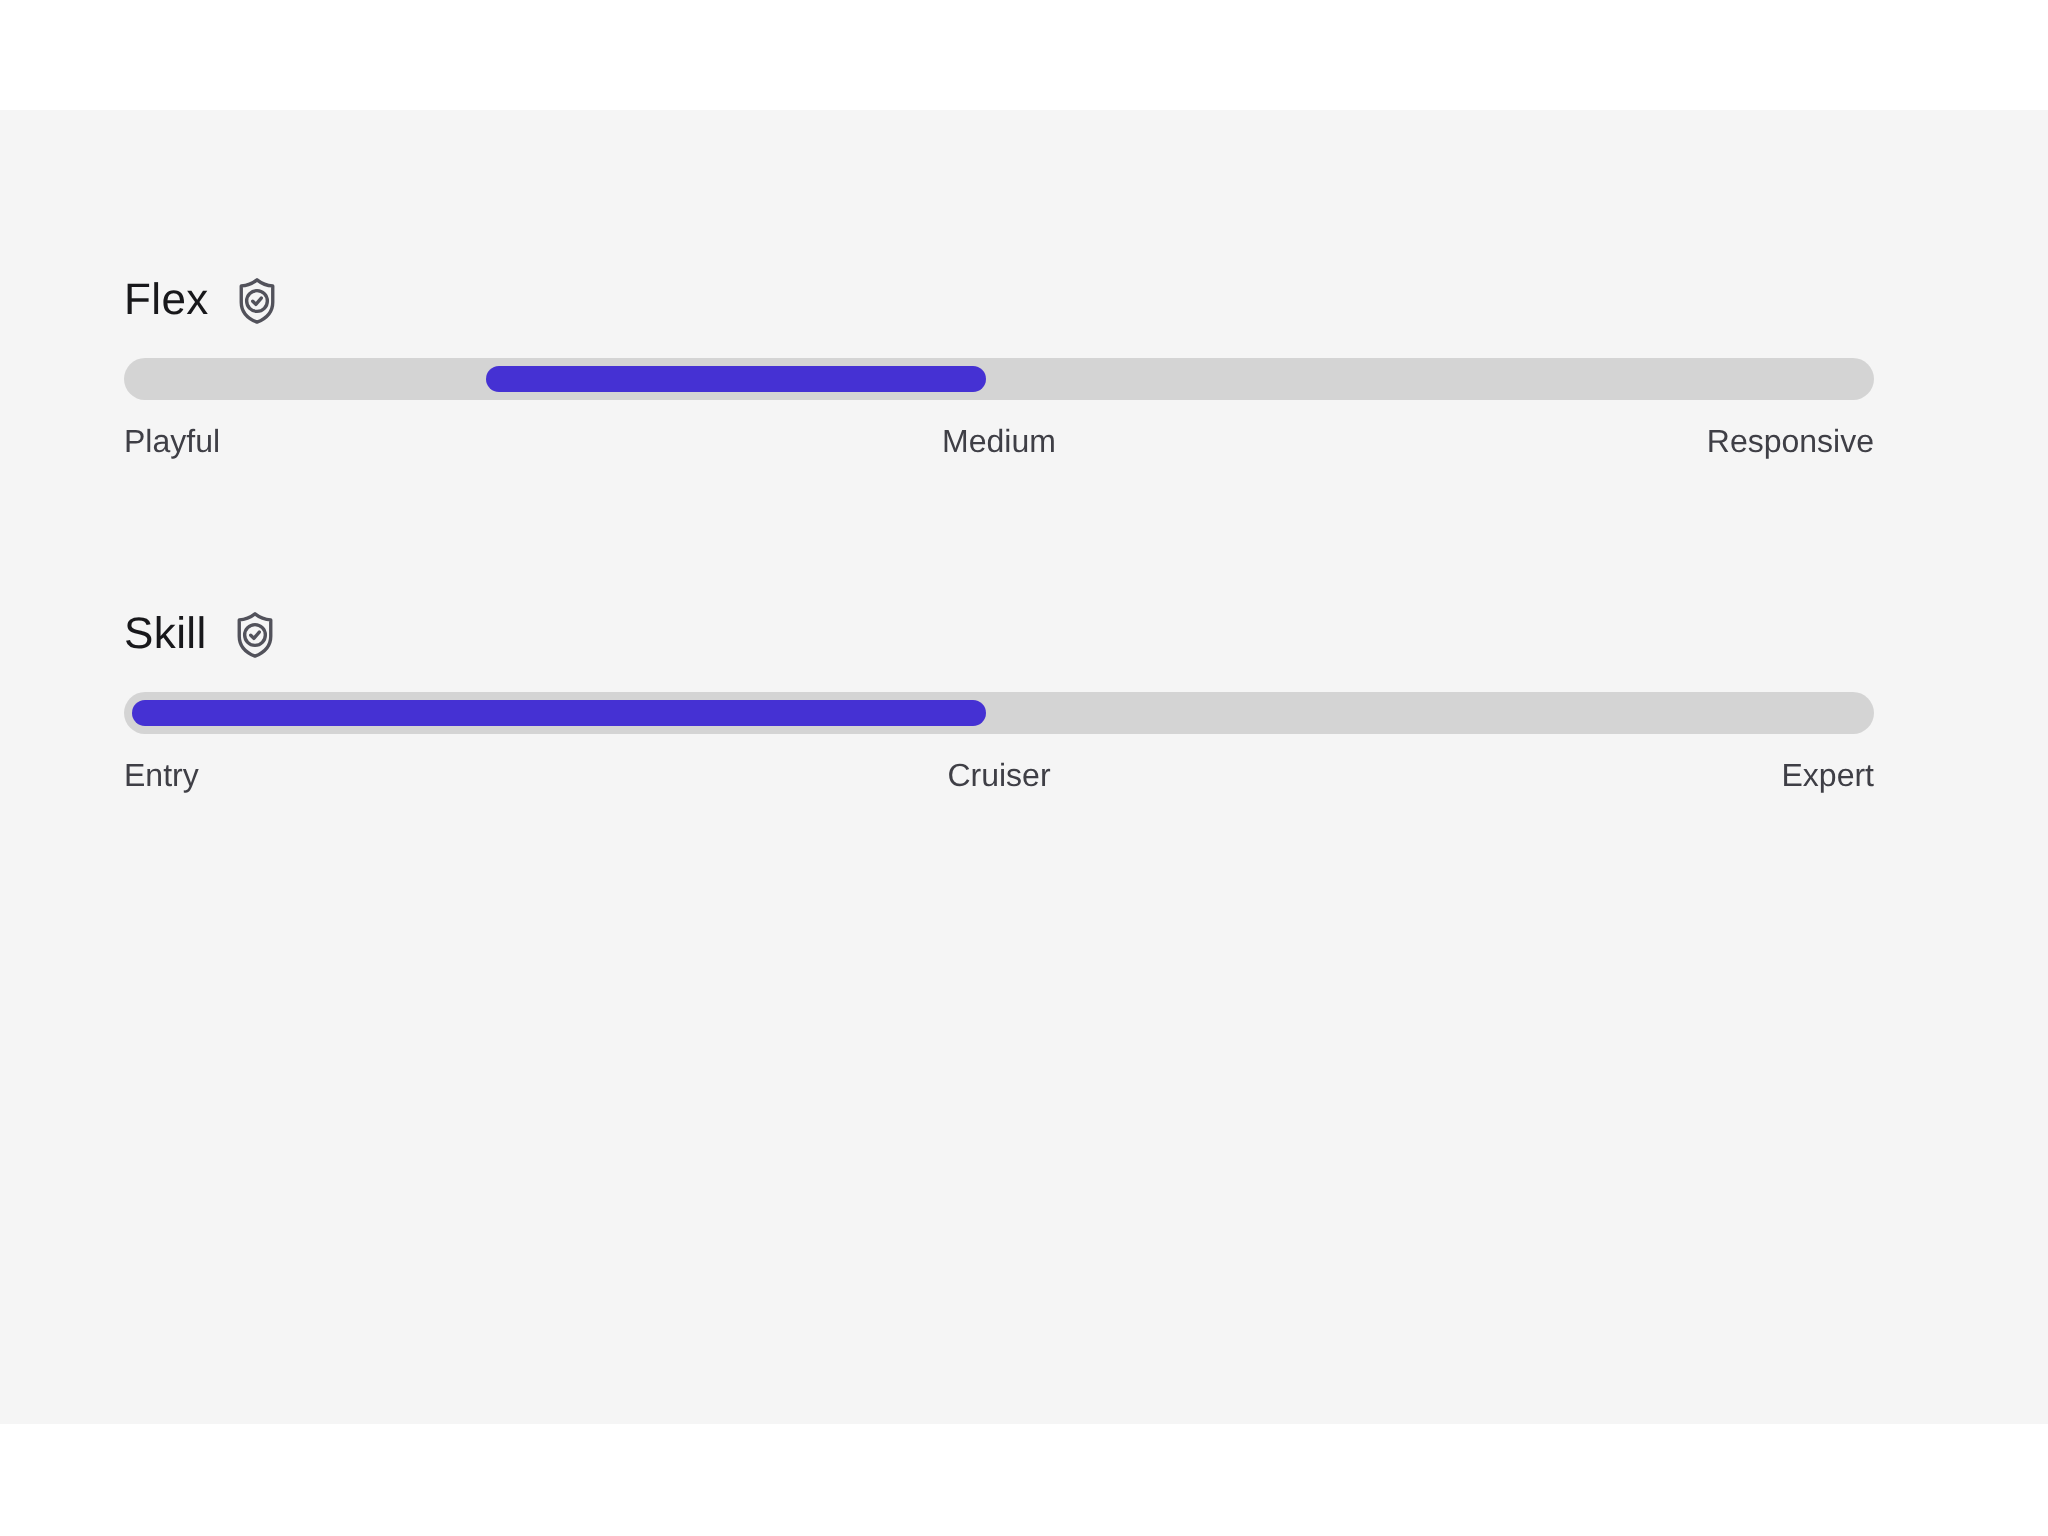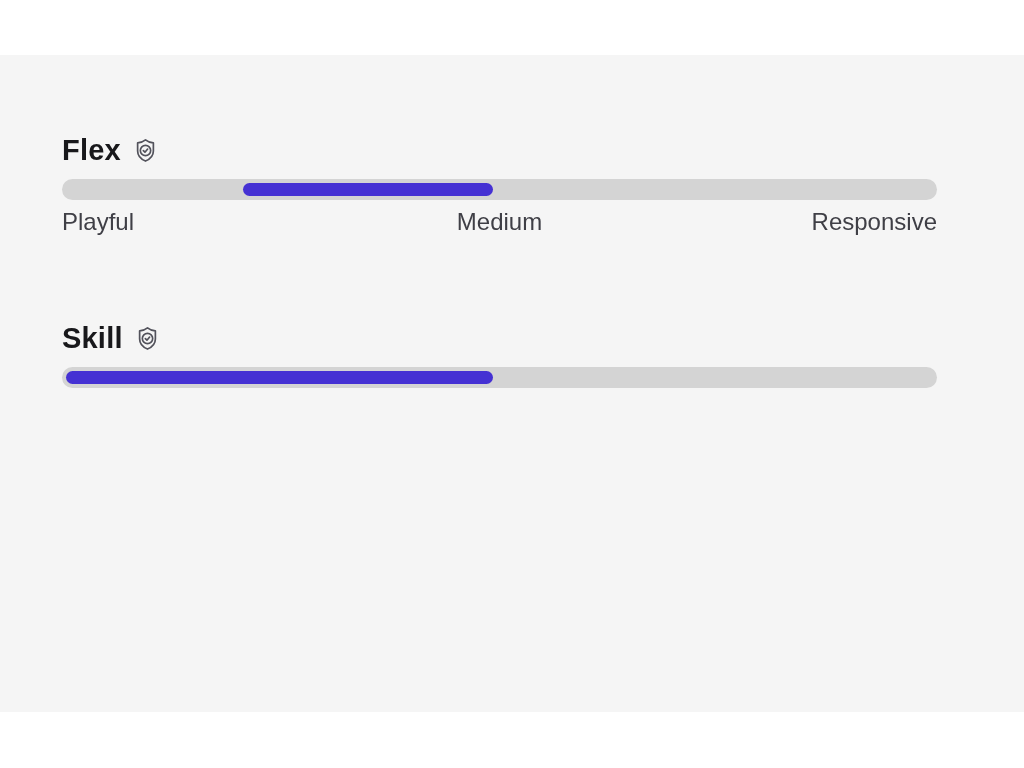--- a/index.html
+++ b/index.html
@@ -13,30 +13,30 @@
     position: absolute;
     left: 0; top: 55px;
     width: 1024px; height: 657px;
     background: var(--panel-bg, #f5f5f5);
   }
   .content {
     padding-top: 76px;
     margin-left: 62px;
     width: 875px;
   }
-  .group + .group { margin-top: 85px; }
+  .group + .group { margin-top: 64px; }
   .group-header {
     display: flex;
     align-items: center;
     gap: 11px;
     height: 38px;
   }
   .title {
-    font-size: 29px;
-    font-weight: 700;
+    font-size: 22px;
+    font-weight: 400;
     color: var(--heading, #18181b);
     letter-spacing: 0.2px;
   }
   .icon { display: inline-flex; align-items: center; }
   .icon svg { display: block; }
   .track {
     position: relative;
     margin-top: 10px;
     height: 21px;
     border-radius: 11px;
@@ -47,21 +47,21 @@
     top: 4px;
     height: 13px;
     border-radius: 7px;
     background: var(--fill, #4531d3);
   }
   .labels {
     position: relative;
     margin-top: 10px;
     display: flex;
     justify-content: space-between;
-    font-size: 24px;
+    font-size: 16px;
     line-height: 24px;
     color: var(--label, #3f3f46);
   }
   .label.center {
     position: absolute;
     left: 50%;
     transform: translateX(-50%);
     text-align: right;
   }
 </style>
@@ -99,17 +99,22 @@
           <svg width="27" height="27" viewBox="0 0 24 24" fill="none" stroke="#52525b" stroke-width="1.5" stroke-linecap="round" stroke-linejoin="round">
             <path d="M12 2.6c2 1.6 4.6 2.6 7 2.7v7.2c0 4.5-3 7.3-7 8.9-4-1.6-7-4.4-7-8.9V5.3c2.4-.1 5-1.1 7-2.7z"></path>
             <circle cx="12" cy="12" r="4.6"></circle>
             <path d="M10.1 12.1l1.4 1.4 2.4-2.8"></path>
           </svg>
         </span>
       </div>
       <div class="track">
         <div class="fill" style="left: 0.4%; width: 48.9%;"></div>
       </div>
+      <div class="labels">
+        <span class="label left">Entry</span>
+        <span class="label center">Cruiser</span>
+        <span class="label right">Expert</span>
+      </div>
     </section>
 
 
   </div>
 </div>
 
 </body></html>

